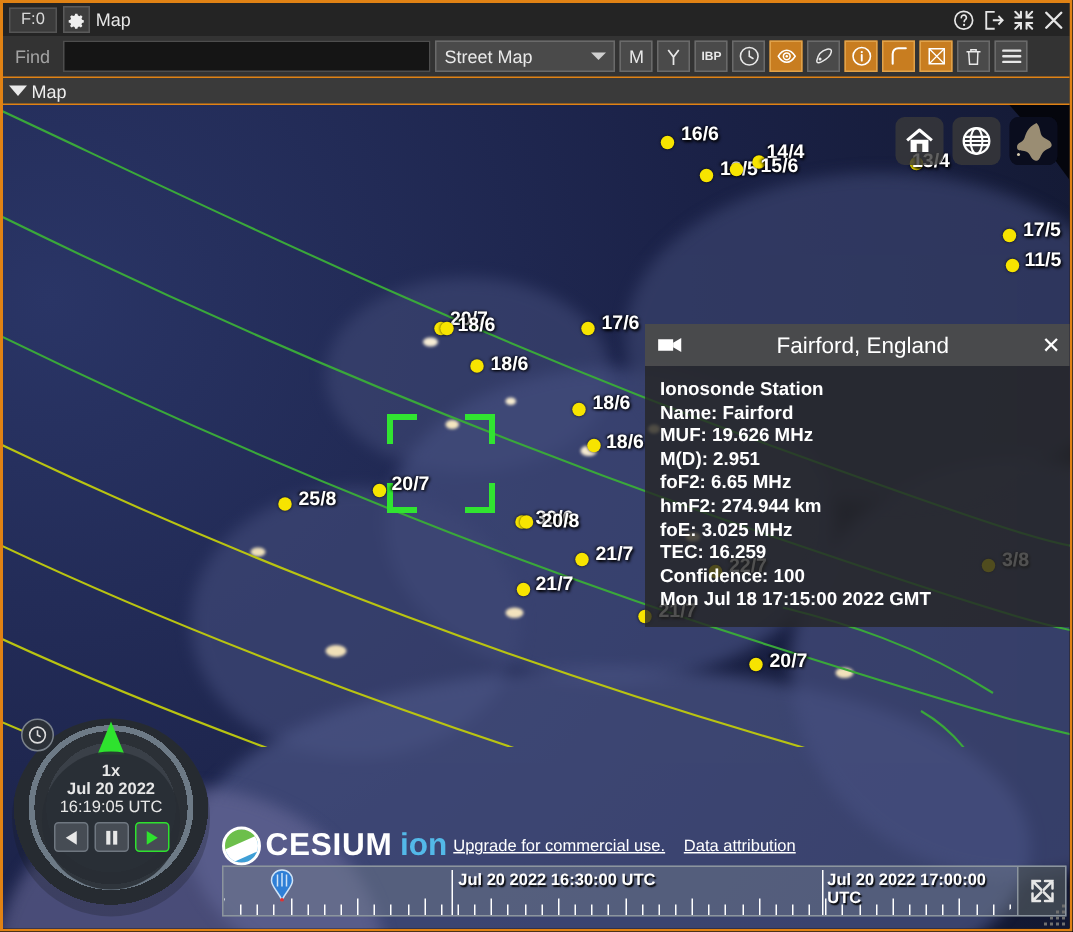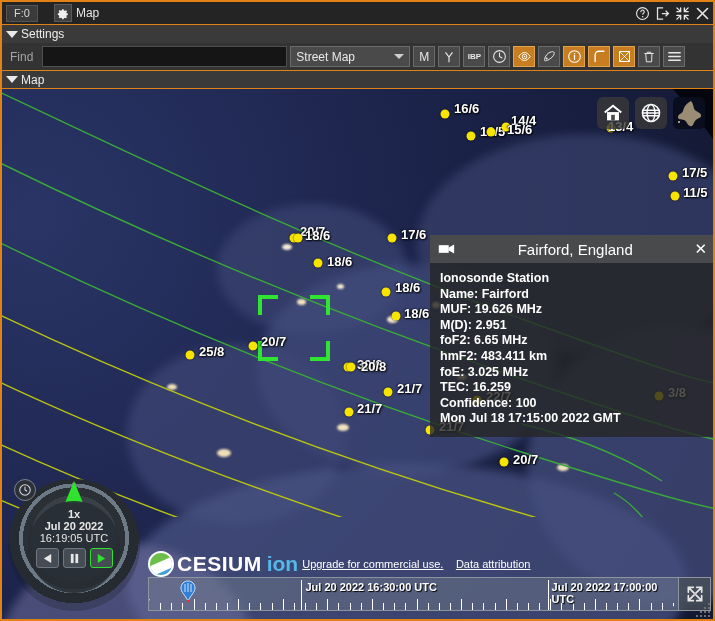--- a/index.html
+++ b/index.html
@@ -6,21 +6,21 @@
   html,body { width:715px; height:621px; overflow:hidden; background:#1d1d1d;
     font-family:"Liberation Sans", sans-serif; }
 
   .window { position:relative; width:715px; height:621px; background:#2b2b2b;
     border:2px solid #e08214; display:flex; flex-direction:column; }
 
   
   .titlebar { height:22px; background:#242424; display:flex; align-items:center;
     padding:0 2px; flex:0 0 22px; }
   .fnum { background:#3b3b3b; border:1px solid #555; color:#d8d8d8; font-size:11px;
-    padding:1px 7px; margin:0 16px 0 2px; line-height:13px; }
+    padding:1px 7px; margin:0 4px 0 2px; line-height:13px; }
   .gear-btn { width:18px; height:18px; background:#3e3e3e; border:1px solid #5a5a5a;
     display:flex; align-items:center; justify-content:center; }
   .title-text { color:#e6e6e6; font-size:12px; margin-left:4px; }
   .tb-spacer { flex:1; }
   .tb-btn { width:18px; height:18px; margin-left:2px; display:flex;
     align-items:center; justify-content:center; }
 
   
   .section-bar { height:19px; background:#3a3a3a; border-top:1px solid #e08214;
     display:flex; align-items:center; padding-left:4px; flex:0 0 19px; }
@@ -184,24 +184,20 @@
           </g>
         </svg>
     </div>
     <div class="tb-btn">
       <svg width="15" height="15" viewBox="0 0 24 24">
           <path d="M4 4l16 16M20 4L4 20" stroke="#e6e6e6" stroke-width="2.6" stroke-linecap="round"></path>
         </svg>
     </div>
   </div>
 
-  <div class="section-bar">
-    <div class="tri"></div>
-    <div class="section-label">Settings</div>
-  </div>
 
   <div class="findrow">
     <div class="find-label">Find</div>
     <input class="find-input" value="" placeholder="" style="">
     <div class="combo">
       <span class="cv">Street Map</span>
       <span class="carat"></span>
     </div>
 
     <div class="tool">
@@ -402,21 +398,21 @@
           </svg>
         <div class="popup-title">Fairford, England</div>
         <div class="popup-close">✕</div>
       </div>
       <div class="popup-body" id="popup-body">
           <div>Ionosonde Station</div>
           <div>Name: Fairford</div>
           <div>MUF: 19.626 MHz</div>
           <div>M(D): 2.951</div>
           <div>foF2: 6.65 MHz</div>
-          <div>hmF2: 483.411 km</div>
+          <div>hmF2: 274.944 km</div>
           <div>foE: 3.025 MHz</div>
           <div>TEC: 16.259</div>
           <div>Confidence: 100</div>
           <div>Mon Jul 18 17:15:00 2022 GMT</div>
         </div>
     </div>
 
     <div class="anim">
       <div class="ring"></div>
       <div class="shuttle"></div>

